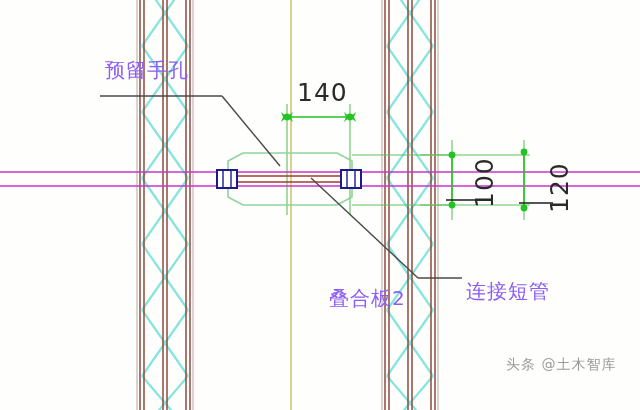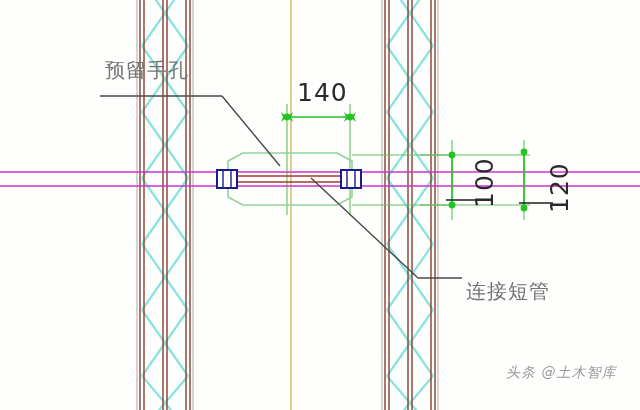--- a/index.html
+++ b/index.html
@@ -24,21 +24,21 @@
   }
   .lbl {
     position: absolute;
     color: #232323;
     white-space: nowrap;
     font-family: "DejaVu Sans", sans-serif;
   }
   .lbl-cn {
     font-size: 20px;
     letter-spacing: 1px;
-    color: #737373;
+    color: #8b5cf6;
   }
   .dim-txt {
     position: absolute;
     color: #2a2a2a;
     font-family: "DejaVu Sans", sans-serif;
     font-size: 25px;
     letter-spacing: 1px;
     white-space: nowrap;
   }
   .dim-rot {
@@ -201,24 +201,25 @@
     <g stroke="#4a4a4a" stroke-width="1.4" fill="none">
       <line x1="311" y1="178" x2="418" y2="278"></line>
       <line x1="418" y1="278" x2="462" y2="278"></line>
     </g>
 
   </svg>
 
   <div class="lbl lbl-cn" style="left:105px; top:57px;">预留手孔</div>
 
 
+  <div class="lbl lbl-cn" style="left:329px; top:285px;">叠合板2</div>
 
   <div class="lbl lbl-cn" style="left:466px; top:278px;text-align:right;">连接短管</div>
 
   <div class="dim-txt" style="left:297px; top:78px;">140</div>
 
   <div class="dim-txt dim-rot" style="left:470px; top:208px; transform: rotate(-90deg);">100</div>
 
   <div class="dim-txt dim-rot" style="left:545px; top:213px; transform: rotate(-90deg);">120</div>
 
-  <div class="watermark" style="left:506px; top:364px;font-style:italic;">头条 @土木智库</div>
+  <div class="watermark" style="left:506px; top:356px;">头条 @土木智库</div>
 
 </div>
 
 </body></html>

